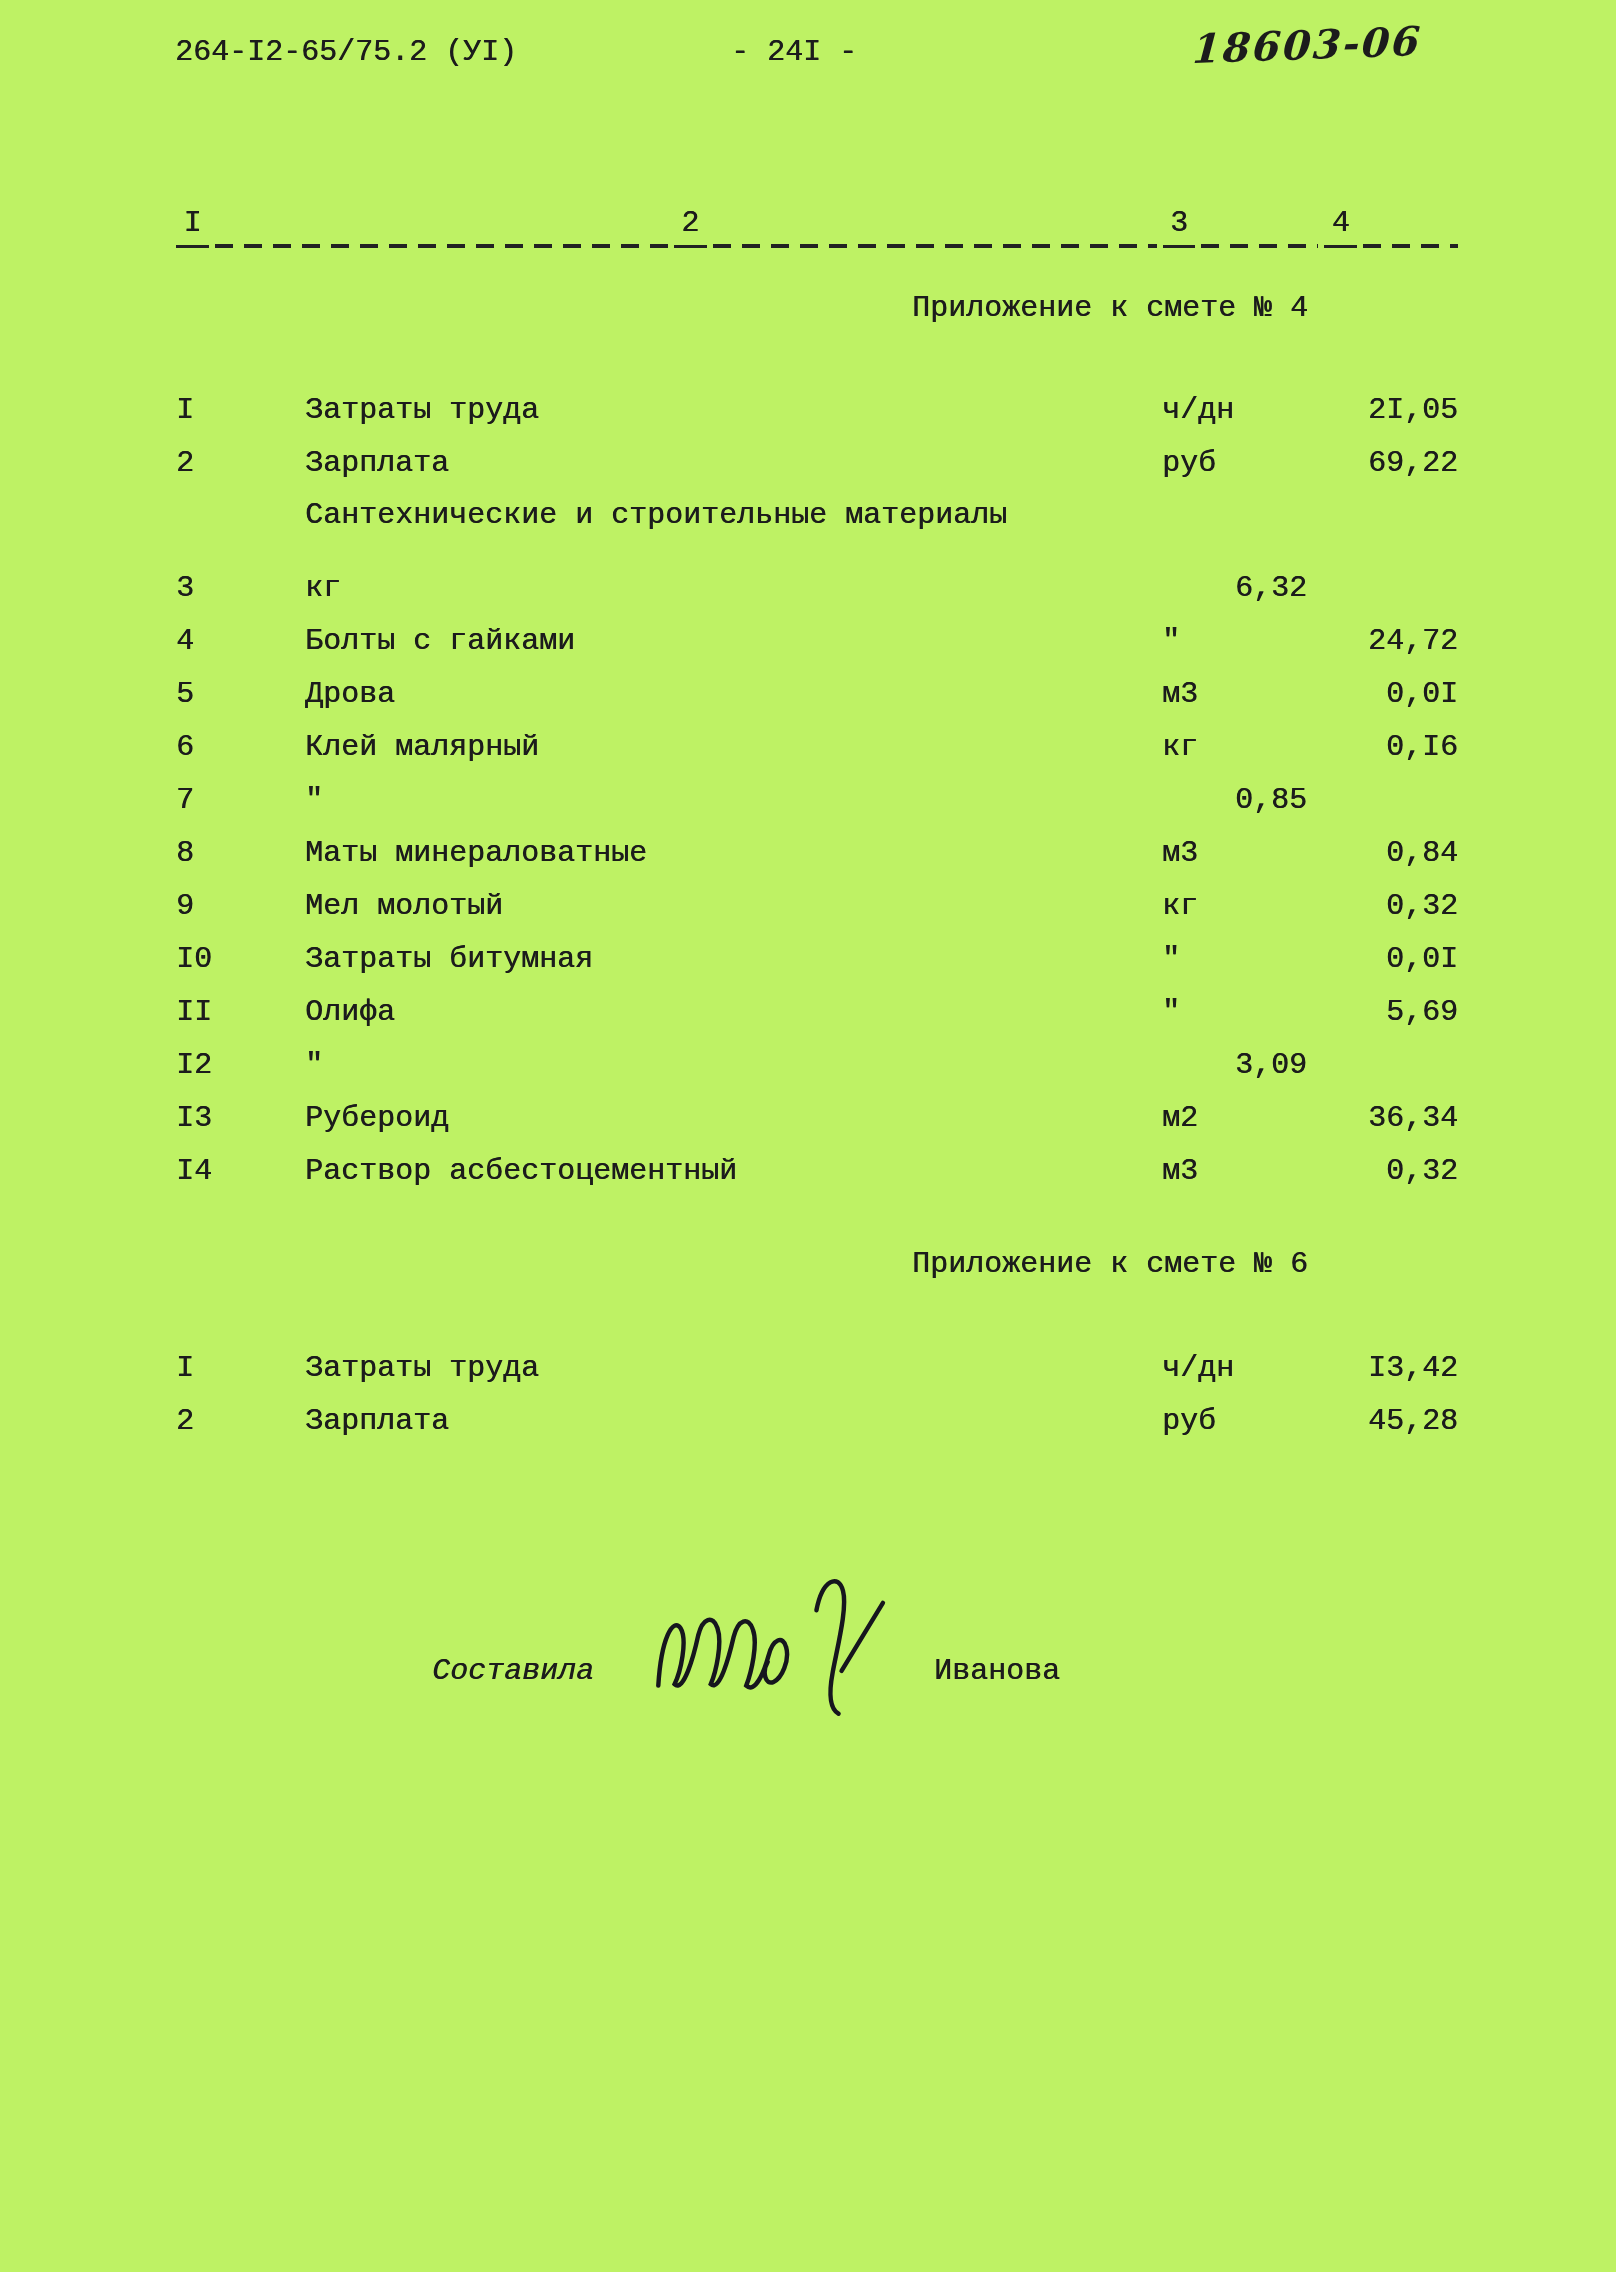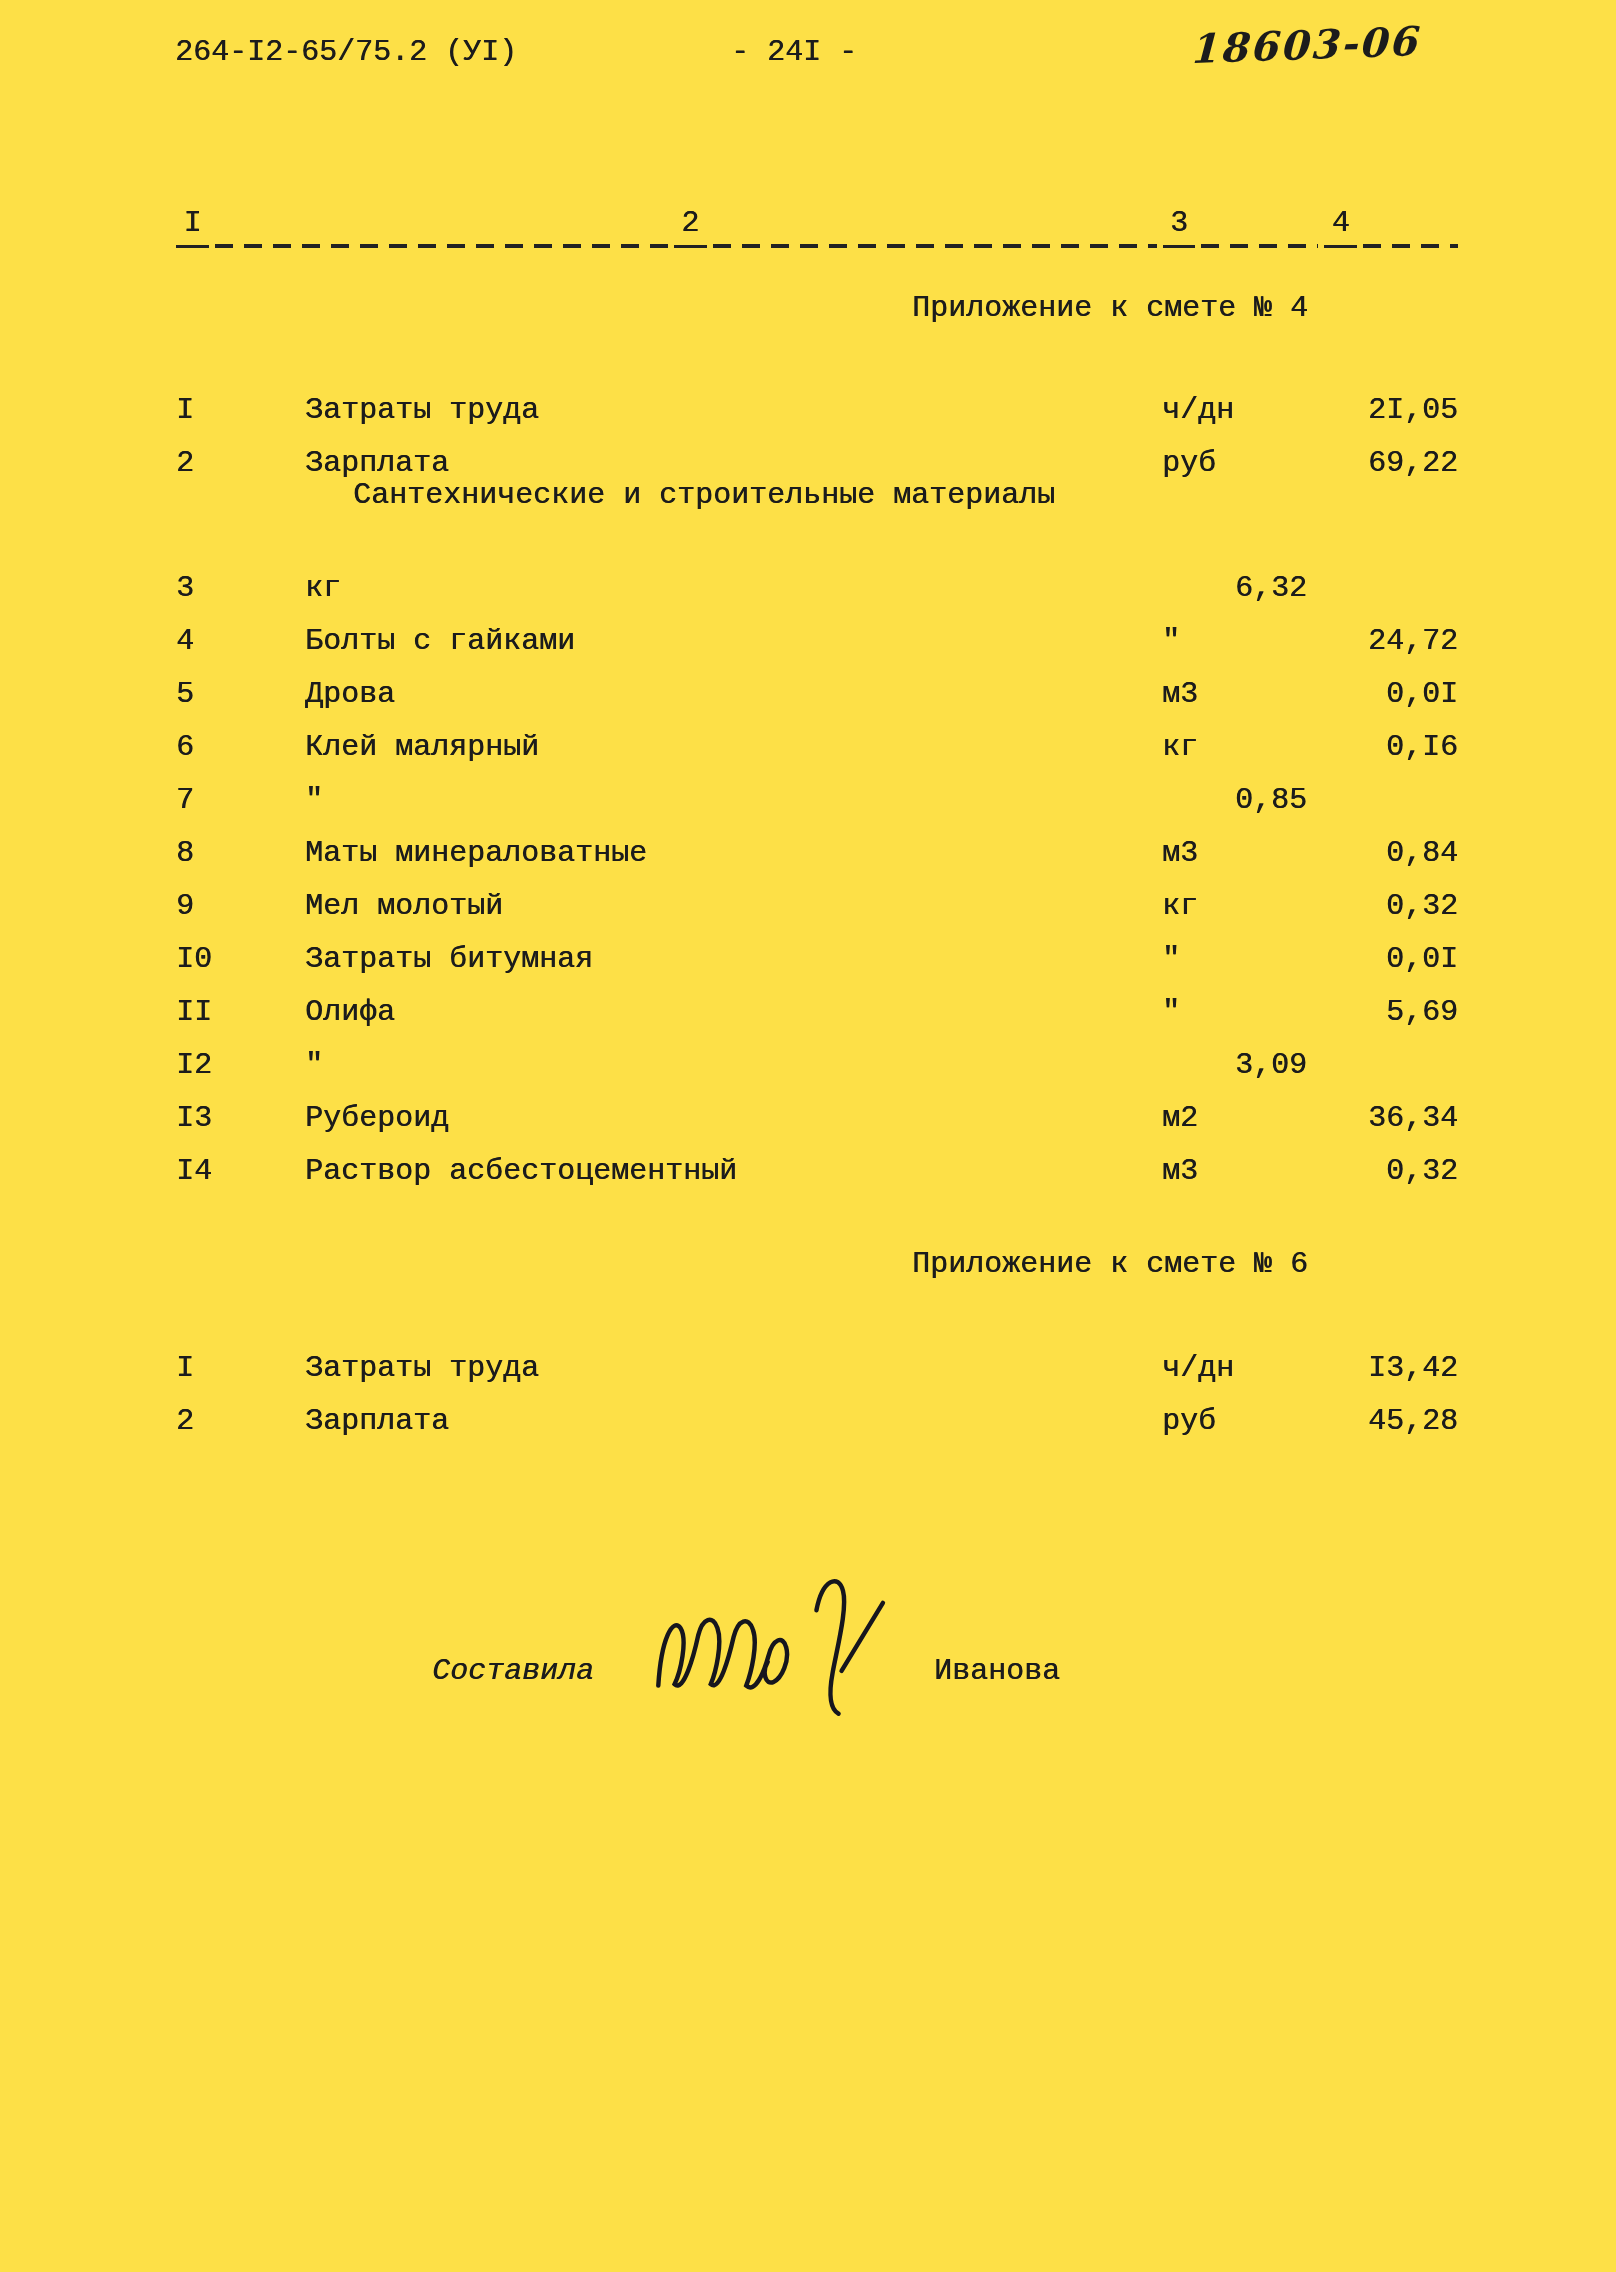--- a/index.html
+++ b/index.html
@@ -5,21 +5,21 @@
   html, body {
     margin: 0;
     padding: 0;
     background: #d9d9d9;
   }
   .page {
     position: relative;
     width: 1616px;
     height: 2273px;
     margin: 0 auto;
-    background: #fde047;
+    background: #bef264;
     font-family: "Liberation Mono", "DejaVu Sans Mono", monospace;
     color: #1c1c1c;
     overflow: hidden;
   }
   .t {
     position: absolute;
     font-size: 30px;
     line-height: 1;
     white-space: pre;
     text-shadow: 0.5px 0 0 currentColor;
@@ -118,21 +118,21 @@
       <span class="cell c-val">2I,05</span>
     </div>
     <div class="row">
       <span class="cell c-num">2</span>
       <span class="cell c-name">Зарплата</span>
       <span class="cell c-unit">руб</span>
       <span class="cell c-val">69,22</span>
     </div>
   </div>
 
-  <span class="t" style="left:305px; top:480px;margin-left:48px;">Сантехнические и строительные материалы</span>
+  <span class="t" style="left:305px; top:500px;">Сантехнические и строительные материалы</span>
 
   <div class="rows rows-mat">
     <div class="row">
       <span class="cell c-num">3</span>
       <span class="cell c-unit">кг</span>
       <span class="cell c-val">6,32</span>
     </div>
     <div class="row">
       <span class="cell c-num">4</span>
       <span class="cell c-name">Болты с гайками</span>

